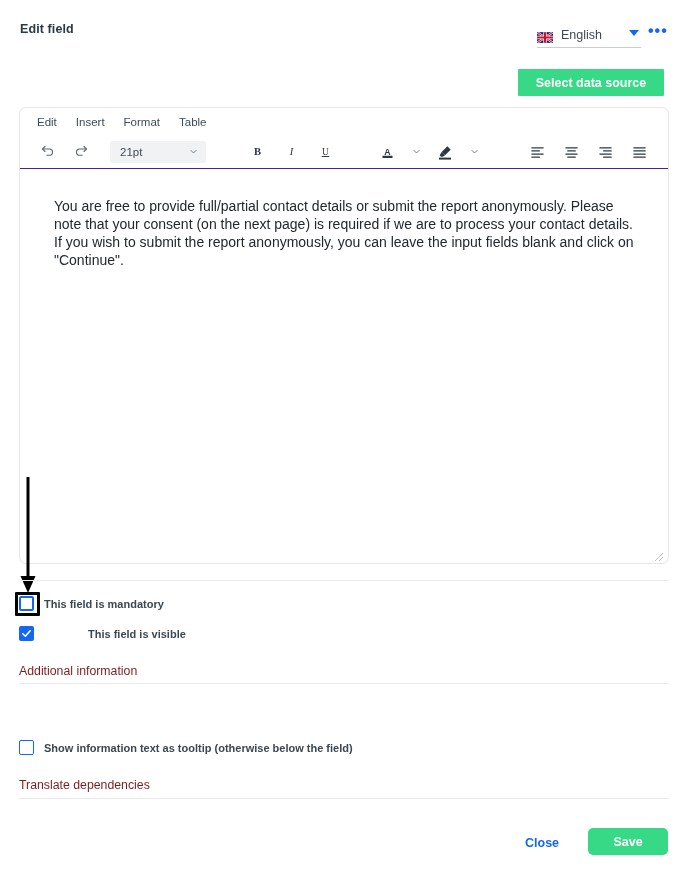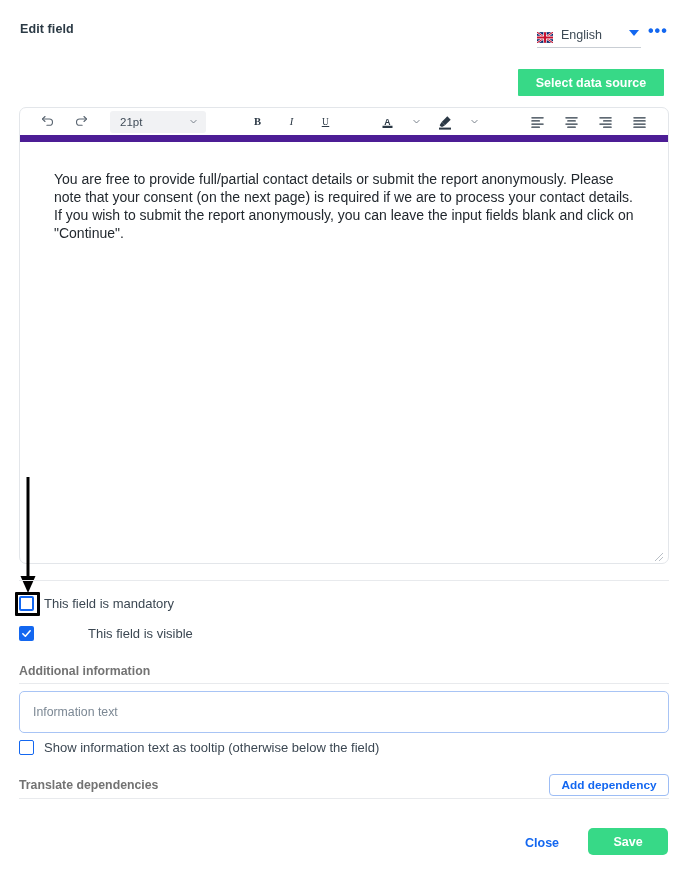--- a/index.html
+++ b/index.html
@@ -72,21 +72,21 @@
   }
   .menubar {
     height: 27px; display: flex; align-items: center;
     padding-left: 17px; gap: 19px;
   }
   .menubar span { font-size: 11.5px; color: #3f4b57; cursor: pointer; }
 
   .toolbar {
     height: 34px; display: flex; align-items: center;
     padding-left: 14px; gap: 8px;
-    border-bottom: 7px solid #4c1d95;
+    border-bottom: 1px solid #4c1d95;
   }
   .tb { width: 26px; height: 26px; display: flex; align-items: center;
         justify-content: center; cursor: pointer; flex: none; }
   .tb svg { display: block; }
   .tb-chev { width: 16px; height: 26px; display: flex; align-items: center;
              justify-content: center; cursor: pointer; flex: none; }
   .fontsize {
     width: 96px; height: 22px; margin-left: 8px; margin-right: 10px;
     background: #f1f2f4; border-radius: 3px;
     display: flex; align-items: center; justify-content: space-between;
@@ -124,31 +124,31 @@
   .cb-row { position: absolute; display: flex; align-items: center; }
   .cb-box-empty {
     width: 15px; height: 15px; border: 2px solid #1367f0;
     border-radius: 2px; background: #fff; flex: none; cursor: pointer;
   }
   .cb-box-checked {
     width: 15px; height: 15px; border-radius: 2px; background: #1367f0;
     flex: none; cursor: pointer; display: flex;
     align-items: center; justify-content: center;
   }
-  .cb-label { font-size: 13px; color: #3b4752; margin-left: 10px; }
+  .cb-label { font-size: 11px; color: #3b4752; margin-left: 10px; font-weight: bold; }
 
   .highlight-box {
     position: absolute; left: 15px; top: 592px;
     width: 25px; height: 24px; border: 3px solid #000; border-radius: 1px;
     pointer-events: none;
   }
 
   
   .sec-label {
-    position: absolute; font-size: 12.3px; font-weight: bold; color: #737373;
+    position: absolute; font-size: 12.3px; font-weight: normal; color: #7f1d1d;
   }
   .divider-2 {
     position: absolute; left: 19px; top: 683px; width: 650px; height: 1px;
     background: #e8eaed;
   }
   .info-input {
     position: absolute; left: 19px; top: 691px; width: 650px; height: 42px;
     border: 1px solid #a8c4f5; border-radius: 5px; background: #fff;
     padding: 0 13px;
     font-family: "Liberation Sans", sans-serif; font-size: 12.3px;
@@ -210,20 +210,26 @@
       <span class="lang-caret"></span>
     </div>
 
     <div class="header-more">•••</div>
   </div>
 
   <button class="datasource-btn">Select data source</button>
 
   <div class="editor">
 
+    <div class="menubar">
+      <span>Edit</span>
+      <span>Insert</span>
+      <span>Format</span>
+      <span>Table</span>
+    </div>
 
     <div class="toolbar">
       <div class="tb">
         <svg width="15" height="15" viewBox="0 0 24 24" fill="none" stroke="#5b6672" stroke-width="1.8" stroke-linecap="round" stroke-linejoin="round">
           <path d="M4 8h11a5 5 0 0 1 0 10h-4"></path>
             <polyline points="8,4 4,8 8,12"></polyline>
         </svg>
       </div>
       <div class="tb">
         <svg width="15" height="15" viewBox="0 0 24 24" fill="none" stroke="#5b6672" stroke-width="1.8" stroke-linecap="round" stroke-linejoin="round">
@@ -392,27 +398,25 @@
       <svg width="11" height="11" viewBox="0 0 24 24" fill="none" stroke="#fff" stroke-width="3.4" stroke-linecap="round" stroke-linejoin="round">
           <polyline points="4,12.5 9.5,18 20,6"></polyline>
         </svg>
     </span>
     <span class="cb-label">This field is visible</span>
   </div>
 
   <div class="sec-label" style="left:19px; top:664px;">Additional information</div>
   <div class="divider-2"></div>
 
-  <input class="info-input" type="text" placeholder="Information text" style="">
 
   <div class="cb-row" style="left:19px; top:740px;">
     <span class="cb-box-outline"></span>
     <span class="cb-label">Show information text as tooltip (otherwise below the field)</span>
   </div>
 
   <div class="sec-label" style="left:19px; top:778px;">Translate dependencies</div>
-  <button class="adddep-btn">Add dependency</button>
   <div class="divider-3"></div>
 
   <button class="close-btn">Close</button>
   <button class="save-btn">Save</button>
 
 </div>
 
 </body></html>

